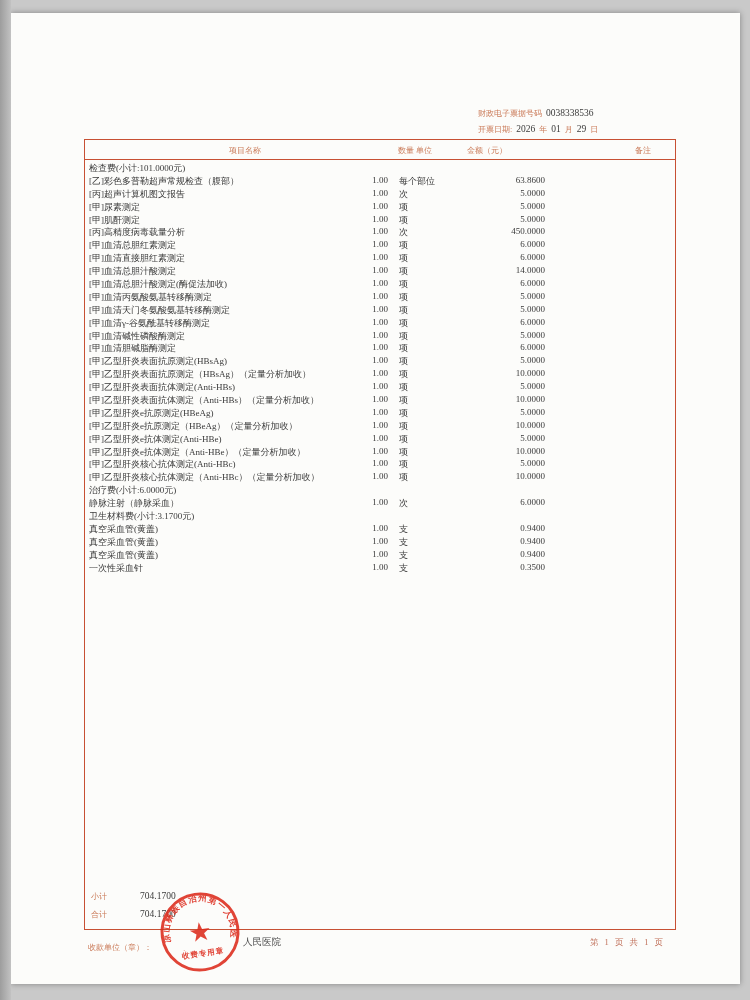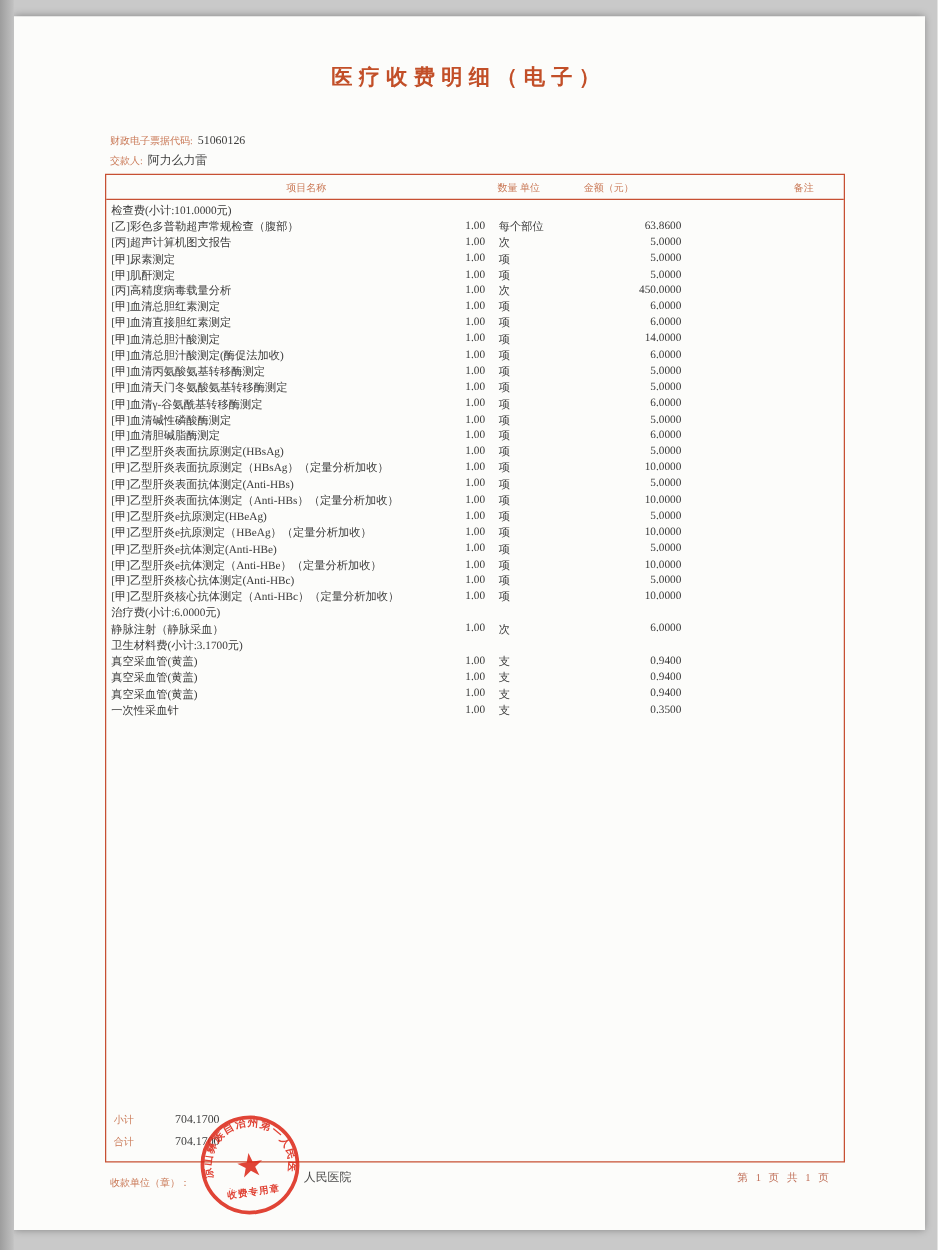--- a/index.html
+++ b/index.html
@@ -34,33 +34,37 @@
                color:#c0705a;font-size:8.5px;letter-spacing:2px;white-space:nowrap;}
   .stamp{position:absolute;left:156px;top:888px;opacity:.88;transform:rotate(-8deg);}
 </style>
 </head>
 <body>
 <div id="canvas">
 
   <div class="page"></div>
   <div class="edge-left"></div>
 
-  <div class="title">医疗收费明细（电子）</div>
-
-  <div class="hdr-left">
+
+
+  <div class="hdr-right">
     <div>
-      <span class="lbl">财政电子票据代码:</span>
-      <span class="val">51060126</span>
+      <span class="lbl">财政电子票据号码</span>
+      <span class="val">0038338536</span>
     </div>
     <div>
-      <span class="lbl">交款人:</span>
-      <span class="val">阿力么力雷</span>
+      <span class="lbl">开票日期:</span>
+      <span class="val">2026</span>
+      <span class="lbl">年</span>
+      <span class="val">01</span>
+      <span class="lbl">月</span>
+      <span class="val">29</span>
+      <span class="lbl">日</span>
     </div>
   </div>
-
 
   <div class="table">
     <div class="thead">
       <span class="col-name">项目名称</span>
       <span class="col-qty">数量 单位</span>
       <span class="col-amt">金额（元）</span>
       <span class="col-rmk">备注</span>
     </div>
     <div class="tbody">
         <div class="trow">

